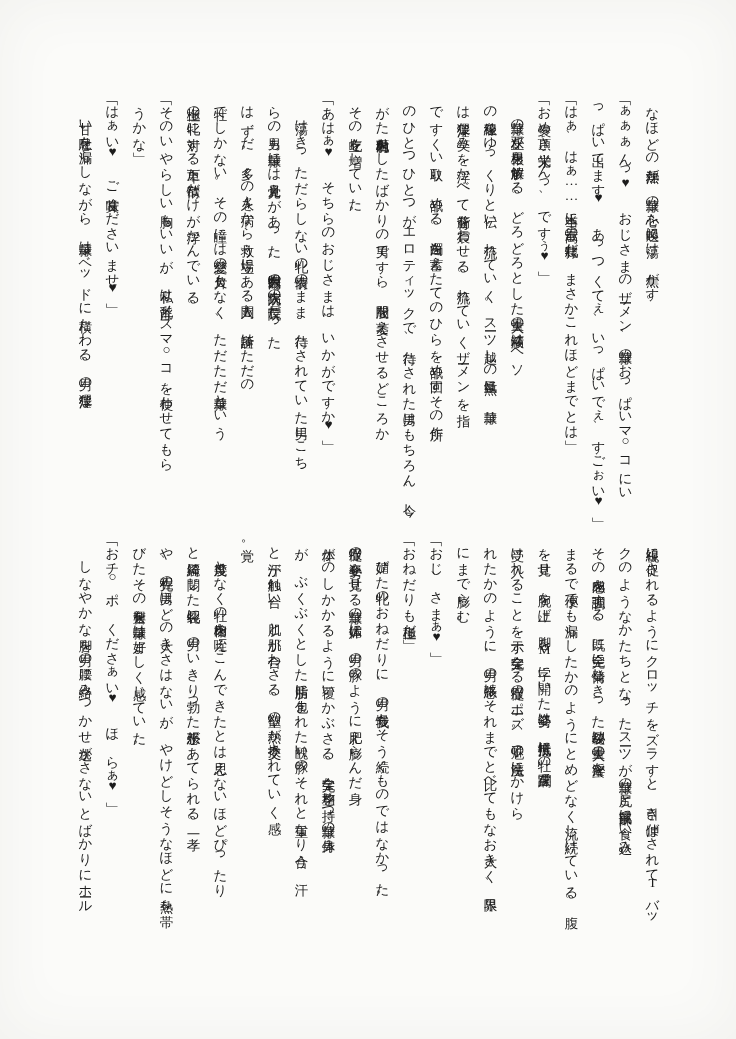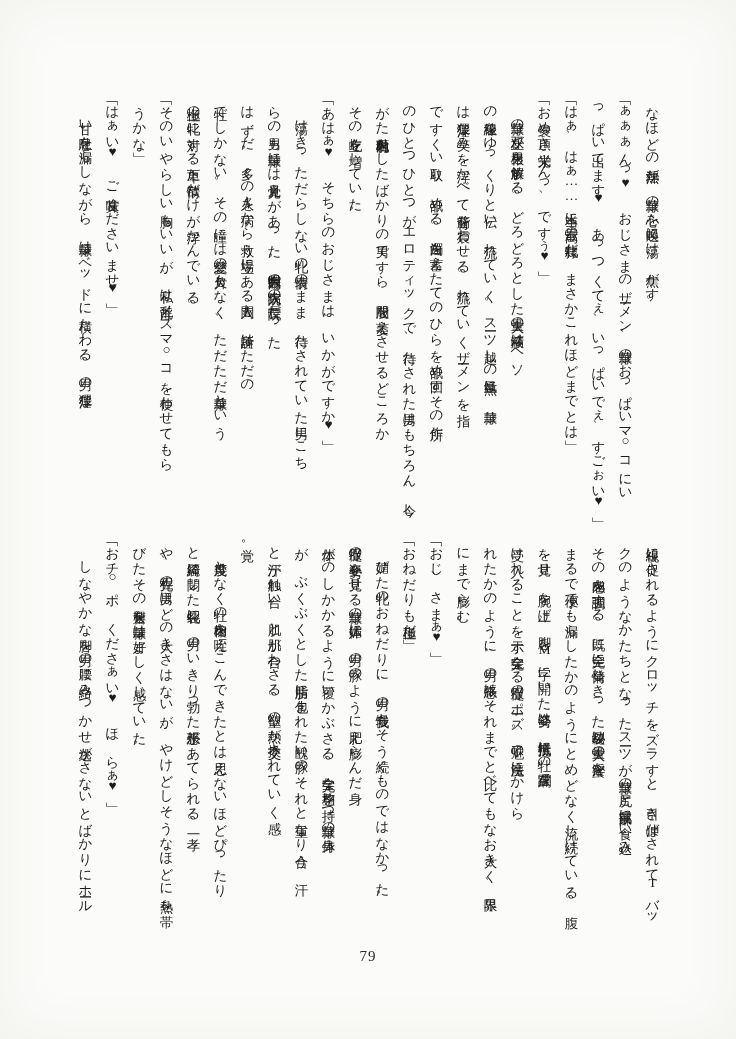--- a/index.html
+++ b/index.html
@@ -48,14 +48,13 @@
     letter-spacing: 1px;
     color: #2a2a2a;
   }
 </style>
 </head>
 <body>
 
 <main class="page">
   <section class="vblock upper"><div class="vline">なほどの淫熱が、隷華の心を喚起に蕩け、焦がす。</div><div class="vline">「ぁぁぁんっ♥　おじさまのザーメン、隷華のおっぱいマ○コにい</div><div class="vline">っぱい出てます♥　あっつくてぇ、いっぱいでぇ、すごぉい♥」</div><div class="vline">「はぁ、はぁ……本当に最高の牝隷だ。まさかこれほどまでとは」</div><div class="vline">「お褒め頂き光栄、んっ、ですぅ♥」</div><div class="vline">　隷華の双丘が男根を解放する。どろどろとした大量の精液はヘソ</div><div class="vline">の稜線をゆっくりと伝い、流れていく。スーツ越しの熱量に、隷華</div><div class="vline">は淫猥な笑みを浮かべて背筋を震わせる。流れていくザーメンを指</div><div class="vline">ですくい取り、舐める。白濁を蓄えたてのひらを舐め回すその所作</div><div class="vline">のひとつひとつがエロティックで、待たされた男はもちろん、今し</div><div class="vline">がた乳内射精をしたばかりの男ですら、股間を萎えさせるどころか</div><div class="vline">その屹立を増していた。</div><div class="vline">「あはぁ♥　そちらのおじさまは、いかがですか♥」</div><div class="vline">　蕩けきっただらしない牝の表情のまま、待たされていた男にこち</div><div class="vline">らの男も隷華には見覚えがあった。県内有数の大病院の院長だった</div><div class="vline">はずだ。多くの人々を病から救う立場にある人間も、所詮はただの</div><div class="vline">牡でしかない。その瞳には慈愛の欠片もなく、ただただ隷華という</div><div class="vline">極上の牝に対する下卑た欲情だけが浮かんでいる。</div><div class="vline">「そのいやらしい胸もいいが、私は淫乱メスマ○コを使わせてもら</div><div class="vline">うかな」</div><div class="vline">「はぁい♥　ご賞味くださいませ♥」</div><div class="vline">　甘い吐息を漏らしながら、隷華はベッドに横たわる。男の淫猥な</div></section>
   <section class="vblock lower"><div class="vline">視線に促されるようにクロッチをズラすと、引き伸ばされてTバッ</div><div class="vline">クのようなかたちとなったスーツが隷華の尻と鼠蹊部に食い込み、</div><div class="vline">その肉感を強調する。既に完全に発情しきった秘裂は大量の淫蜜を</div><div class="vline">まるで小便でも漏らしたかのようにとめどなく流し続けている。腹</div><div class="vline">を見せ、腕を上げ、脚をM字に開いた姿勢は、無抵抗に牡の蹂躙を</div><div class="vline">受け入れることを示す完全なる服従のポーズ。魅了の魔法にかけら</div><div class="vline">れたかのように、男の怒張はそれまでと比べてもなお大きく、限界</div><div class="vline">にまで膨らむ。</div><div class="vline">「おじ、さまぁ♥」</div><div class="vline">「おねだりも極上だ」</div><div class="vline">　媚びた牝のおねだりに、男の我慢もそう続くものではなかった。</div><div class="vline">服従の姿勢を見せる隷華の媚体に、男の豚のように肥え膨らんだ身</div><div class="vline">体がのしかかるように覆いかぶさる。完全な均整を持つ隷華の身体</div><div class="vline">が、ぶくぶくとした脂肪に包まれた醜い豚のそれと重なり合う。汗</div><div class="vline">と汗が触れ合い、肌と肌が合わさる。欲望の熱が交換されていく感</div><div class="vline">覚。</div><div class="vline">　幾度となく牡の肉槍を咥えこんできたとは思えないほどぴったり</div><div class="vline">と綺麗に閉じた牝裂に、男のいきり勃った怒張があてられる。一孝</div><div class="vline">や、先程の男ほどの大きさはないが、やけどしそうなほどに熱を帯</div><div class="vline">びたその興奮を隷華は好ましく感じていた。</div><div class="vline">「おチ○ポ、くださぁい♥　ほ、らぁ♥」</div><div class="vline">　しなやかな脚を男の腰に絡みつかせ逃がさないとばかりにホール</div></section>
-  <footer class="folio">79</footer>
 </main>
 
 </body></html>

